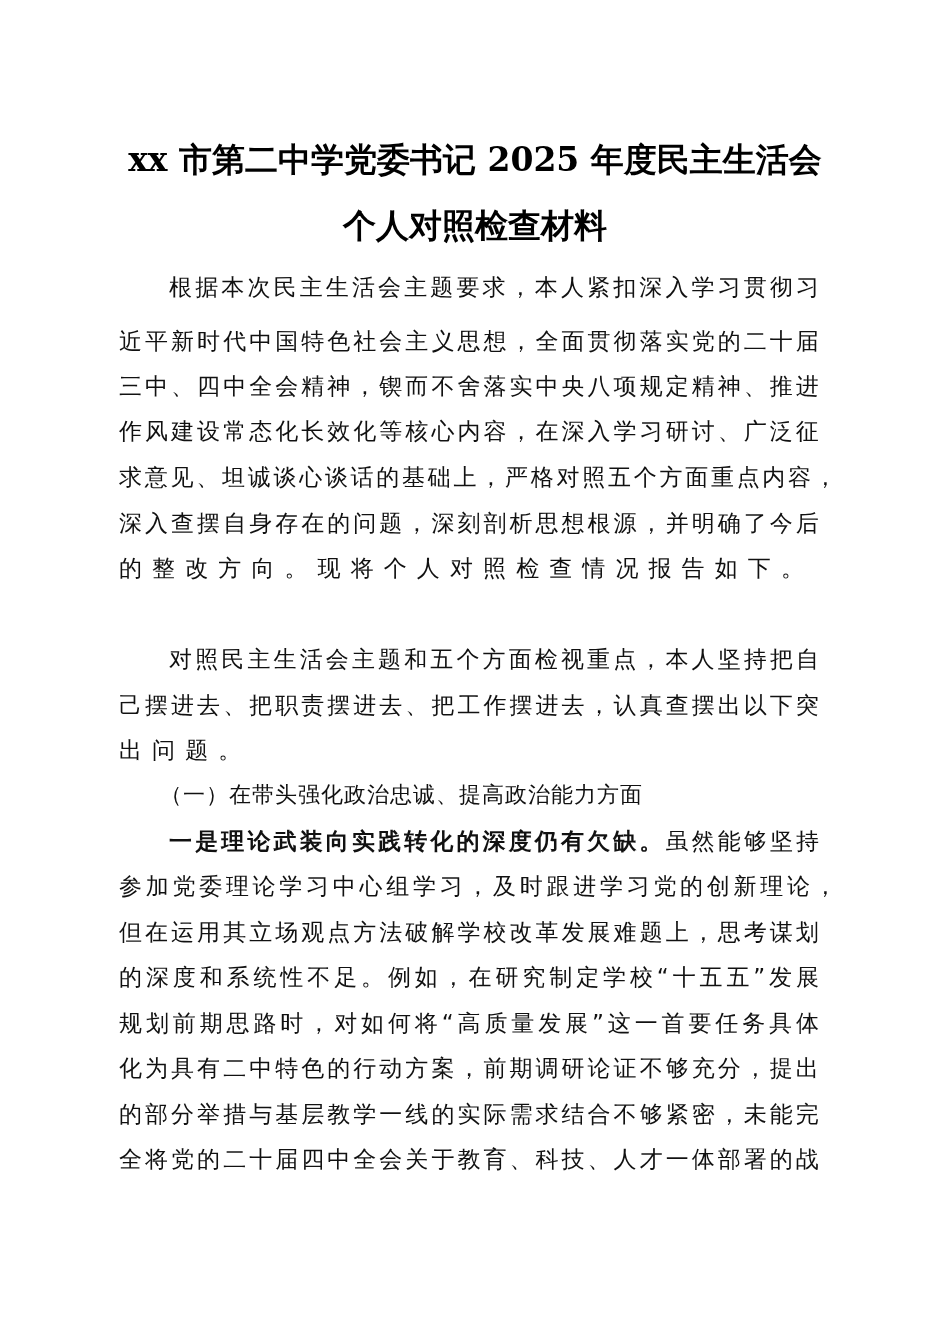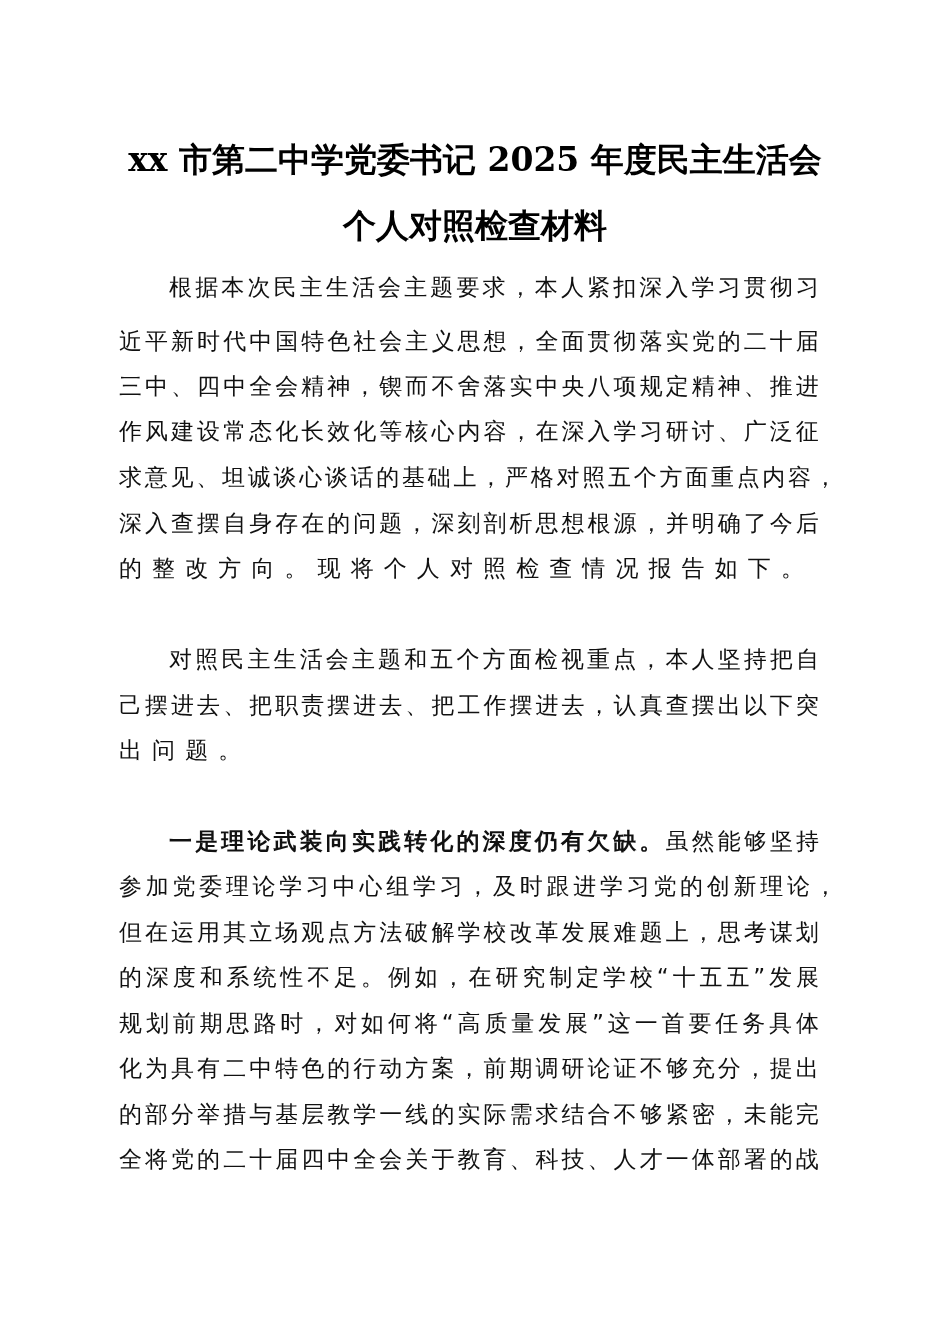--- a/index.html
+++ b/index.html
@@ -339,20 +339,21 @@
       <span class="ch">下</span>
       <span class="ch">突</span>
     </div>
   <div class="line last" style="top:731px">
       <span class="ch">出</span>
       <span class="ch">问</span>
       <span class="ch">题</span>
       <span class="ch">。</span>
     </div>
 
+  <div class="heading2" style="top:776px">（一）在带头强化政治忠诚、提高政治能力方面</div>
 
   <div class="line indent" style="top:822px">
       <span class="ch lead">一</span>
       <span class="ch lead">是</span>
       <span class="ch lead">理</span>
       <span class="ch lead">论</span>
       <span class="ch lead">武</span>
       <span class="ch lead">装</span>
       <span class="ch lead">向</span>
       <span class="ch lead">实</span>

